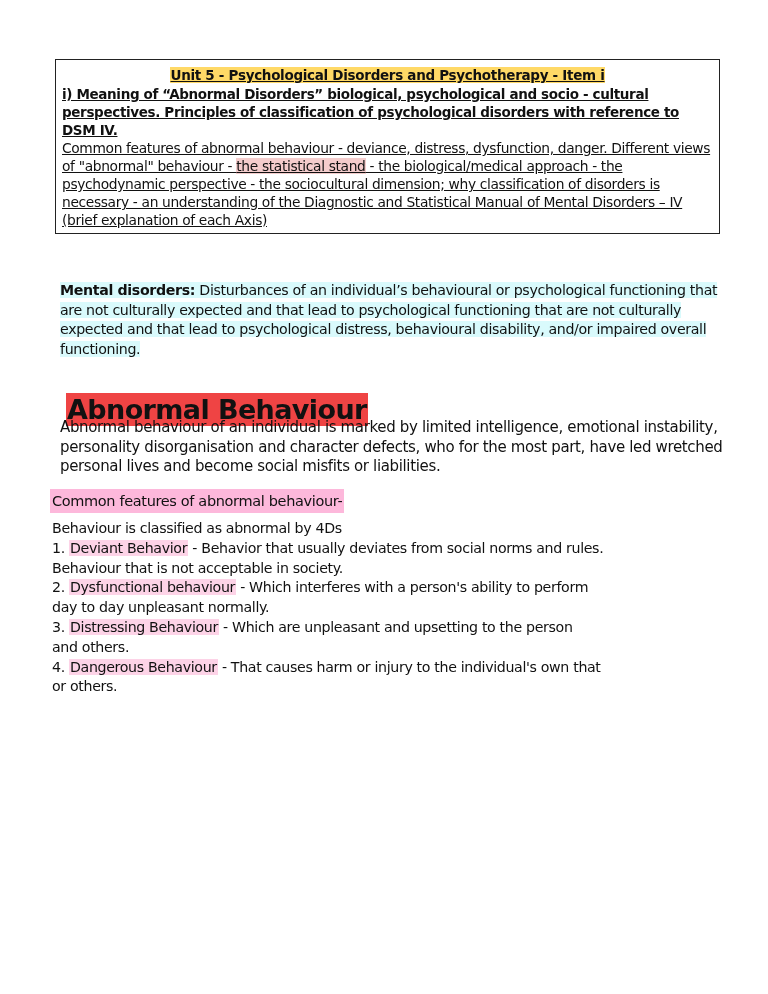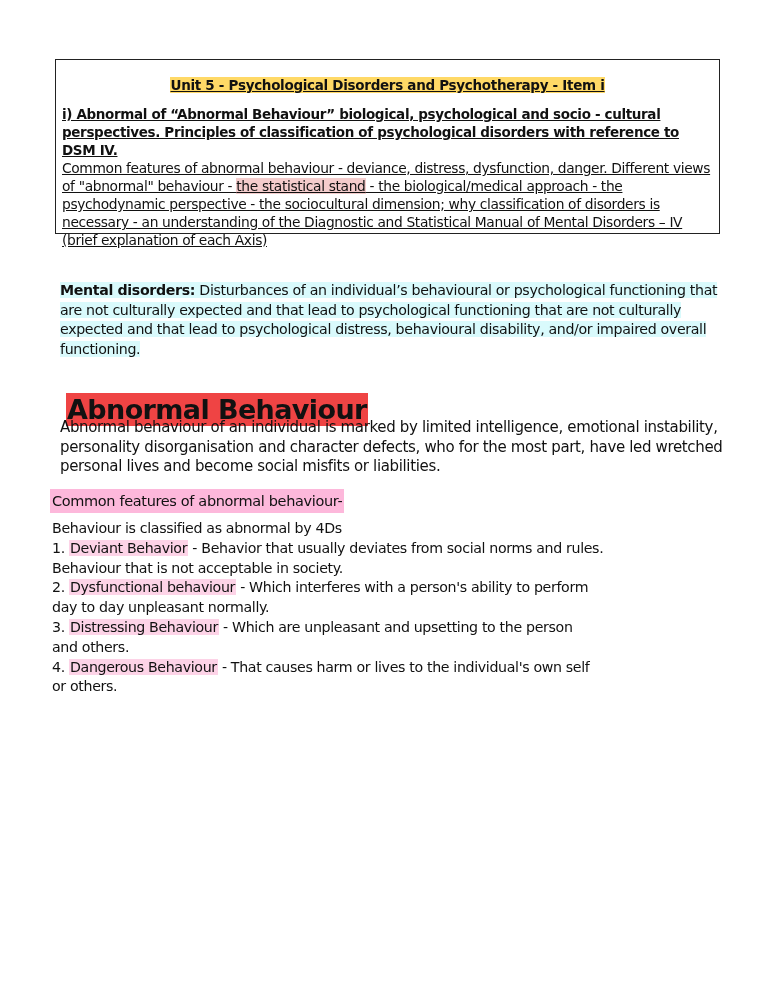--- a/index.html
+++ b/index.html
@@ -30,21 +30,21 @@
     border: 1.5px solid #222222;
     box-sizing: border-box;
     padding: 6px 6px 0 6px;
   }
   .syl-title {
     text-align: center;
     font-weight: bold;
     font-size: 13.5px;
     line-height: 17px;
     letter-spacing: -0.3px;
-    margin: 11px;
+    margin: 1px;
   }
   .syl-title span {
     background: #ffd966;
     text-decoration: underline;
   }
   .syl-heading {
     font-weight: bold;
     font-size: 13.5px;
     line-height: 18px;
     letter-spacing: -0.35px;
@@ -128,21 +128,21 @@
     padding: 0 1px;
   }
 </style>
 </head>
 <body>
 
 <div class="page">
 
   <div class="syllabus-box">
     <p class="syl-title"><span>Unit 5 - Psychological Disorders and Psychotherapy - Item i</span></p>
-    <p class="syl-heading">i) Abnormal of “Abnormal Behaviour” biological, psychological and socio - cultural perspectives. Principles of classification of psychological disorders with reference to DSM IV.</p>
+    <p class="syl-heading">i) Meaning of “Abnormal Disorders” biological, psychological and socio - cultural perspectives. Principles of classification of psychological disorders with reference to DSM IV.</p>
     <p class="syl-body"><span>Common features of abnormal behaviour - deviance, distress, dysfunction, danger. Different views of "abnormal" behaviour - </span><span class="hl-salmon">the statistical stand</span><span> - the biological/medical approach - the psychodynamic perspective - the sociocultural dimension; why classification of disorders is necessary - an understanding of the Diagnostic and Statistical Manual of Mental Disorders – IV (brief explanation of each Axis)</span></p>
   </div>
 
   <p class="definition"><span class="line"><b>Mental disorders:</b><span> Disturbances of an individual’s behavioural or psychological functioning that are not culturally expected and that lead to psychological functioning that are not culturally expected and that lead to  psychological distress, behavioural disability, and/or impaired overall functioning.</span></span></p>
 
   <h1 class="main-heading">Abnormal Behaviour</h1>
   <p class="intro">Abnormal behaviour of an individual is marked by limited intelligence, emotional instability, personality disorganisation and character defects, who for the most part, have led wretched personal lives and become social misfits or liabilities.</p>
 
   <p class="subheading">Common features of abnormal behaviour-</p>
 
@@ -151,17 +151,17 @@
 
     <span class="row"><span> 1. </span><span class="term">Deviant Behavior</span><span> - Behavior that usually deviates from social norms and rules.</span></span>
     <span class="row">Behaviour that is not acceptable in society.</span>
 
     <span class="row"><span>2. </span><span class="term">Dysfunctional behaviour</span><span> - Which interferes with a person's ability to perform</span></span>
     <span class="row">day to day unpleasant  normally.</span>
 
     <span class="row"><span>3. </span><span class="term">Distressing Behaviour</span><span> - Which are unpleasant and upsetting to the person</span></span>
     <span class="row">and others.</span>
 
-    <span class="row"><span>4. </span><span class="term">Dangerous Behaviour</span><span> - That causes harm or lives to the individual's own self</span></span>
+    <span class="row"><span>4. </span><span class="term">Dangerous Behaviour</span><span> - That causes harm or injury to the individual's own that</span></span>
     <span class="row">or others.</span>
   </div>
 
 </div>
 
 </body></html>

